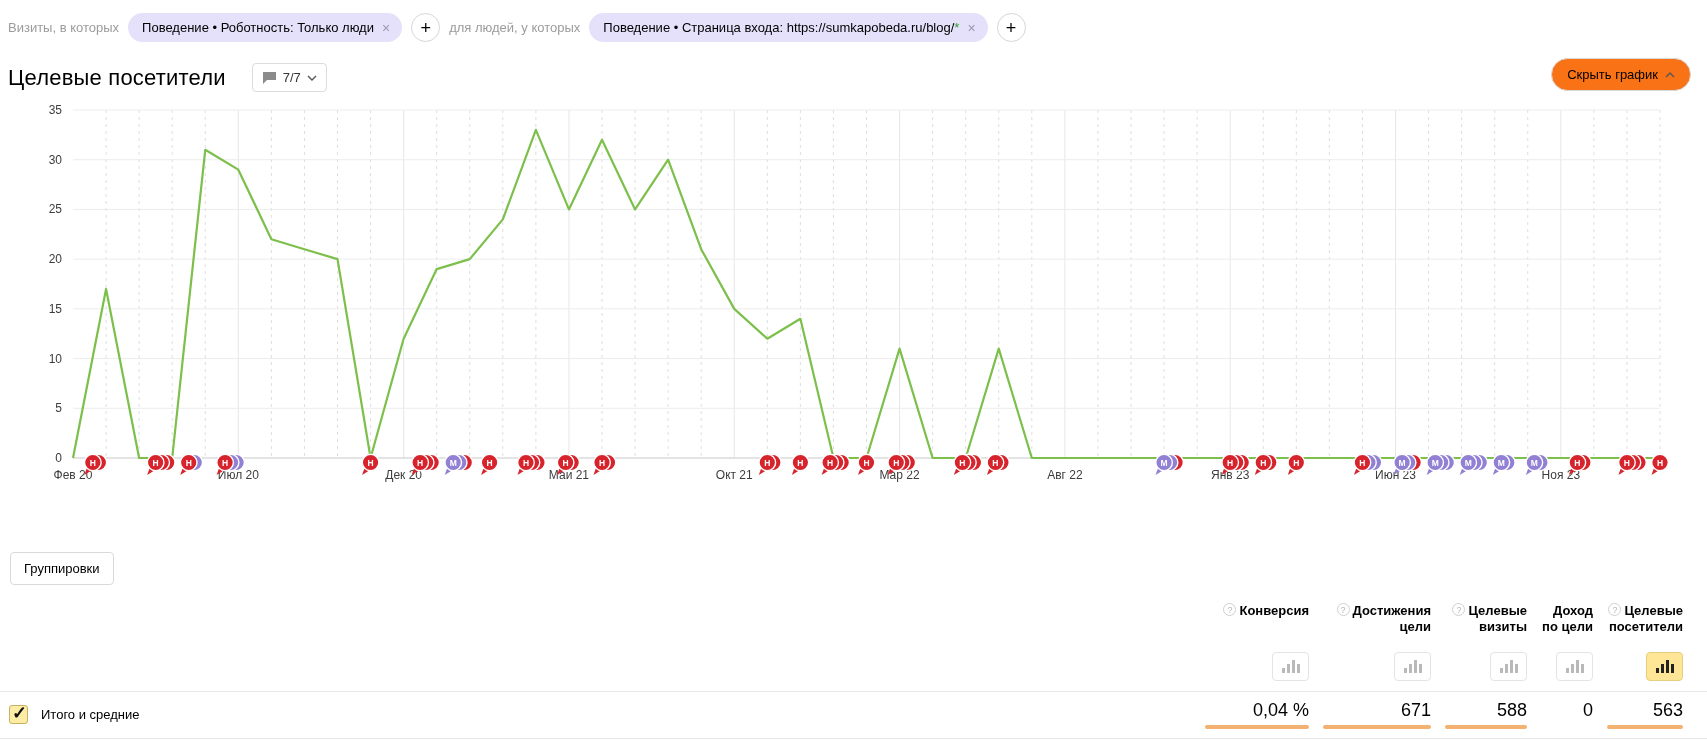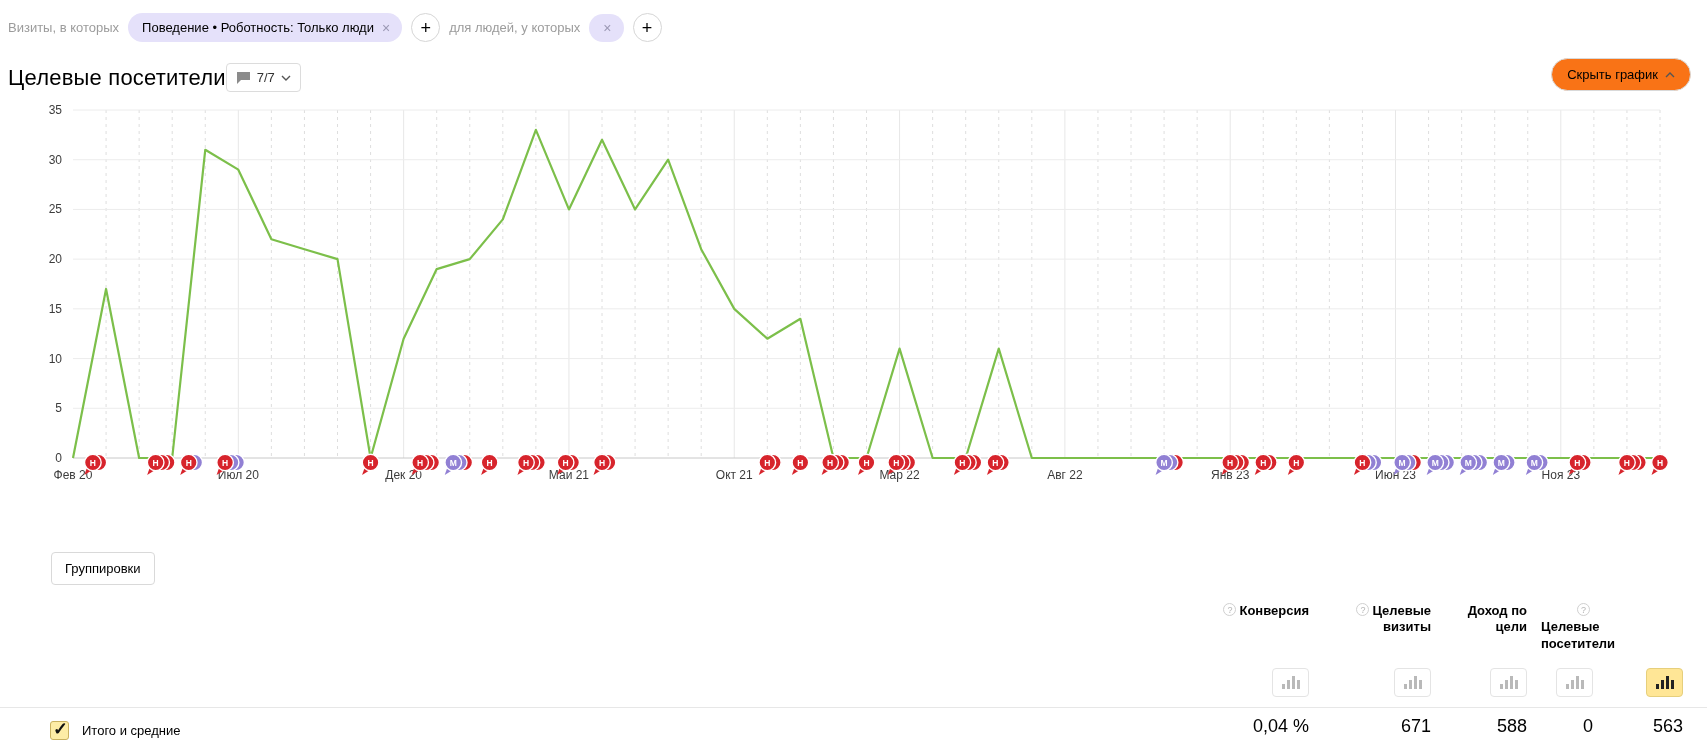--- a/index.html
+++ b/index.html
@@ -10,32 +10,32 @@
   .muted { color:#9c9c9c; font-size:13px; white-space:nowrap; }
   .chip { display:inline-flex; align-items:center; gap:8px; background:#e5e1fa;
     border-radius:16px; padding:7px 12px 7px 14px; font-size:13px; white-space:nowrap; }
   .chip .x { color:#9b98b4; font-size:14px; cursor:pointer; line-height:1; }
   .chip .wildcard { color:#2fa32f; }
   .plus-btn { width:29px; height:29px; border-radius:50%; border:1px solid #d6d6d6;
     background:#fff; font-size:18px; line-height:26px; text-align:center; cursor:pointer; flex:0 0 auto; }
   
   .title-row { display:flex; align-items:center; padding:21px 16px 0 8px; position:relative; }
   .page-title { font-size:22px; font-weight:400; letter-spacing:.2px; }
-  .comments-btn { display:inline-flex; align-items:center; gap:6px;
+  .comments-btn { margin-left:26px; display:inline-flex; align-items:center; gap:6px;
     border:1px solid #dcdcdc; border-radius:4px; background:#fff; padding:6px 9px;
     font-size:13px; color:#333; cursor:pointer; }
   .hide-chart-btn { position:absolute; right:16px; top:16px; display:inline-flex; align-items:center;
     gap:7px; border:1px solid #d9d9d9; border-radius:17px; background:#f97316; padding:8px 15px;
     font-size:13px; cursor:pointer; }
   
   .chart-wrap { position:relative; margin-top:8px; }
   
   .bottom { margin-top:50px; }
   .row { display:flex; align-items:center; }
-  .row .left { flex:1 1 auto;margin-left:41px; }
+  .row .left { flex:1 1 auto; }
   .right-cols { flex:0 0 492px; margin-right:10px; display:grid;
     grid-template-columns:118px 122px 96px 66px 90px; }
   .toolbar { align-items:center; padding:6px 0 8px 0; }
   .toolbar .left { padding-left:10px; }
   .btn { display:inline-flex; align-items:center; gap:7px; border:1px solid #d9d9d9; border-radius:4px;
     background:#fff; padding:8px 13px; font-size:13px; cursor:pointer; }
   .toolbar-right { flex:0 0 502px; display:flex; align-items:center; gap:8px; padding-right:12px; }
   .gear { margin-left:auto; color:#b5b5b5; font-size:21px; cursor:pointer; line-height:1; }
   .hdr-cell { text-align:right; padding:10px 14px 0 0; font-size:13px; font-weight:bold; line-height:1.25; }
   .help { display:inline-block; width:13px; height:13px; border:1px solid #d0d0d0; border-radius:50%;
@@ -62,20 +62,21 @@
 
 <div class="filter-bar">
   <span class="muted">Визиты, в которых</span>
   <span class="chip">
     <span>Поведение • Роботность: Только люди</span>
     <span class="x">×</span>
   </span>
   <button class="plus-btn">+</button>
   <span class="muted">для людей, у которых</span>
   <span class="chip">
+    <span><span>Поведение • Страница входа: https://sumkapobeda.ru/blog/</span><span class="wildcard">*</span></span>
     <span class="x">×</span>
   </span>
   <button class="plus-btn">+</button>
 </div>
 
 <div class="title-row">
   <span class="page-title">Целевые посетители</span>
   <button class="comments-btn">
     <svg width="15" height="13" viewBox="0 0 15 13">
       <path d="M1 1 h13 v8 h-9 l-4 4 z" fill="#8b8b8b"></path>
@@ -373,20 +374,21 @@
   <div class="row toolbar">
     <div class="left">
       <button class="btn">Группировки</button>
     </div>
   </div>
 
   <div class="row">
     <div class="left"></div>
     <div class="right-cols" id="hdr-cells">
         <div class="hdr-cell"><span class="help">?</span>Конверсия</div>
+        <div class="hdr-cell"><span class="help">?</span>Достижения цели</div>
         <div class="hdr-cell"><span class="help">?</span>Целевые визиты</div>
         <div class="hdr-cell">Доход по цели</div>
         <div class="hdr-cell"><span class="help">?</span>Целевые посетители</div>
       </div>
   </div>
 
   <div class="row">
     <div class="left"></div>
     <div class="right-cols" id="icon-cells">
         <div class="icon-cell">

